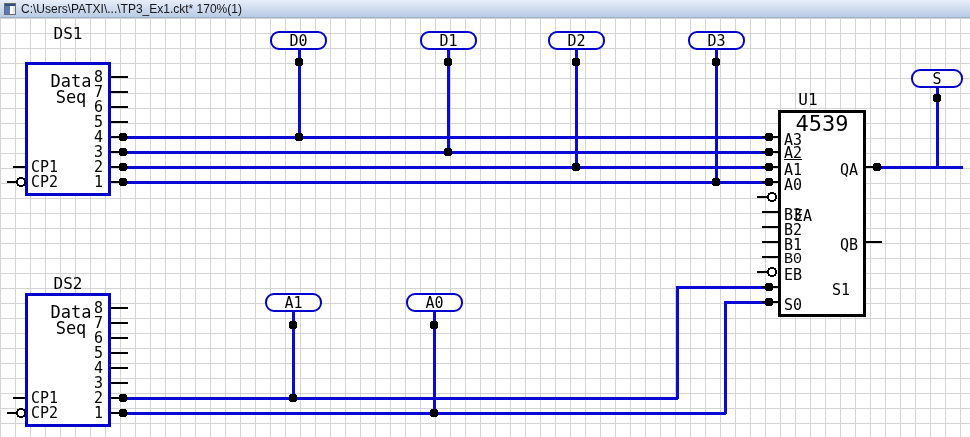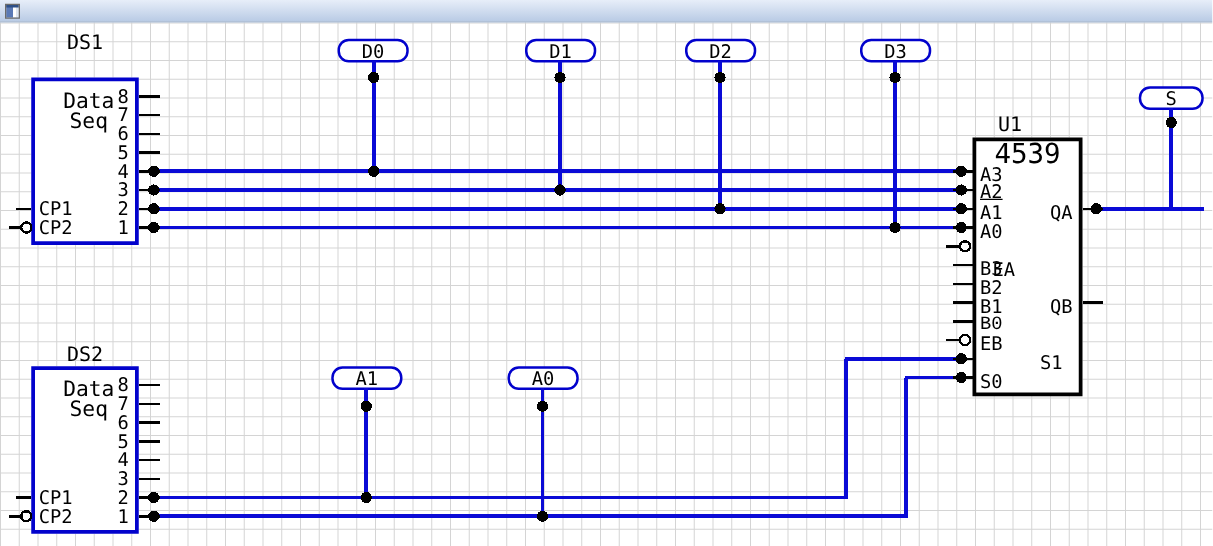--- a/index.html
+++ b/index.html
@@ -40,20 +40,21 @@
   .jdot{fill:#000;}
   .invdot{fill:#fff; stroke:#000; stroke-width:2;}
 </style>
 </head>
 <body>
 
 <div id="screen">
 
   <div class="titlebar">
     <span class="app-icon"></span>
+    <span class="title-text">C:\Users\PATXI\...\TP3_Ex1.ckt* 170%(1)</span>
   </div>
 
   <div class="canvas"></div>
 
   <div class="refdes" style="left:25px; top:26px; width:86px;">DS1</div>
   <div class="comp-box" style="left:25px; top:62px; width:86px; height:134px;">
     <div class="body-line" style="top:8px;">Data</div>
     <div class="body-line" style="top:24px;">Seq</div>
     <span class="pin-label rt" style="top:4px;">8</span>
     <span class="pin-label rt" style="top:19px;">7</span>

